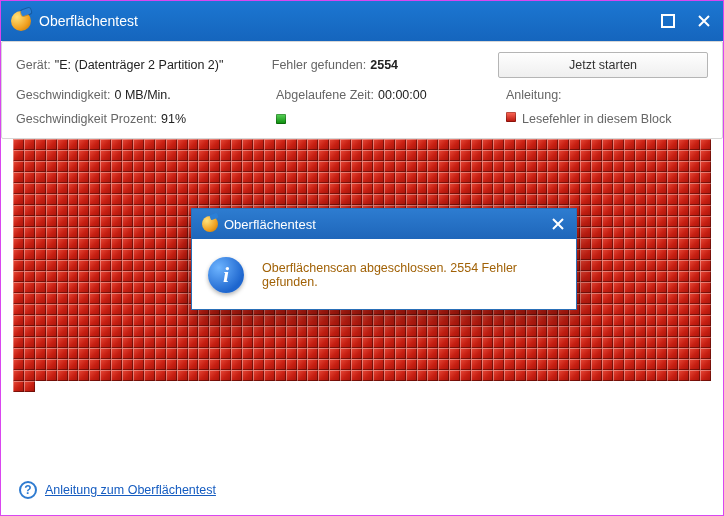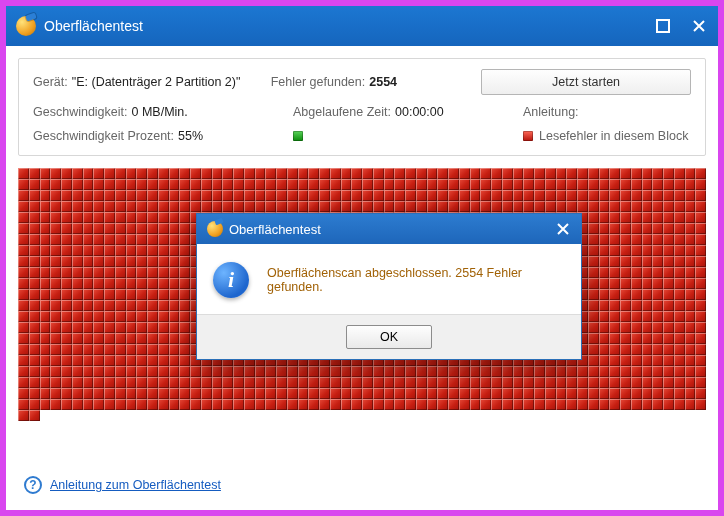--- a/index.html
+++ b/index.html
@@ -1,36 +1,36 @@
 <!DOCTYPE html>
 <html><head>
 <meta charset="utf-8">
 <style>
   * { box-sizing: border-box; margin: 0; padding: 0; font-family: "Segoe UI", Tahoma, sans-serif; }
   body { background: #fff; width: 724px; height: 516px; overflow: hidden; }
 
-  .window { width: 724px; height: 516px; display: flex; flex-direction: column; border: 6px solid #d946ef; background: #fff; }
+  .window { width: 724px; height: 516px; display: flex; flex-direction: column; border: 1px solid #d946ef; background: #fff; }
 
   
   .titlebar { height: 40px; background: linear-gradient(#1c77d2, #1565bd); display: flex; align-items: center; padding: 0 10px; color: #fff; }
   .titlebar .app-icon { width: 20px; height: 20px; margin-right: 8px; border-radius: 10px; background: radial-gradient(circle at 30% 30%, #ffe27a, #f0a020 60%, #b86d00); position: relative; }
   .titlebar .app-icon::after { content: ""; position: absolute; width: 10px; height: 6px; background: #2b7fd6; top: -2px; left: 10px; transform: rotate(-20deg); border-radius: 2px; box-shadow: 0 0 0 1px rgba(0,0,0,0.2); }
   .titlebar .title { font-size: 14px; flex: 1; }
   .titlebar .win-btns { display: flex; gap: 18px; }
   .titlebar .win-btn { width: 18px; height: 18px; display: flex; align-items: center; justify-content: center; cursor: pointer; }
   .titlebar .win-btn svg { stroke: #fff; stroke-width: 2; fill: none; }
 
   
-  .panel-wrap { padding: 12px; }
+  .panel-wrap { }
   .info-panel { border: 1px solid #d7d7d7; border-radius: 2px; padding: 10px 14px 12px; font-size: 12.5px; color: #444; }
   .info-row { display: flex; align-items: center; margin-bottom: 10px; }
   .info-row:last-child { margin-bottom: 0; }
   .col-a { width: 260px; display: flex; }
   .col-b { width: 230px; display: flex; align-items: flex-start; }
-  .col-c { flex: 1; display: flex; align-items: center; }
+  .col-c { flex: 1; display: flex; }
   .lbl { color: #666; }
   .val { color: #222; margin-left: 4px; }
 
   .start-btn { height: 26px; width: 210px; background: linear-gradient(#fefefe, #efefef); border: 1px solid #b5b5b5; border-radius: 2px; font-size: 12.5px; color: #333; cursor: pointer; }
 
   .swatch { width: 10px; height: 10px; margin-right: 6px; border-radius: 1px; display:inline-block; }
   .swatch.ok { background: linear-gradient(#5bd45b,#0a8a0a); box-shadow: inset 0 0 0 1px rgba(0,0,0,0.25); }
   .swatch.err { background: linear-gradient(#ff6a5a,#b4130a); box-shadow: inset 0 0 0 1px rgba(0,0,0,0.25); }
 
   
@@ -107,21 +107,21 @@
             <span class="val">00:00:00</span>
           </div>
           <div class="col-c">
             <span class="lbl">Anleitung:</span>
             <span class="val"></span>
           </div>
         </div>
         <div class="info-row">
           <div class="col-a">
             <span class="lbl">Geschwindigkeit Prozent:</span>
-            <span class="val">55%</span>
+            <span class="val">91%</span>
           </div>
           <div class="col-b">
             <span class="swatch ok"></span>
           </div>
           <div class="col-c">
             <span class="swatch err"></span>
             <span class="lbl">Lesefehler in diesem Block</span>
           </div>
         </div>
       </div>
@@ -1658,23 +1658,20 @@
         <span class="m-close">
           <svg viewBox="0 0 12 12" width="12" height="12" style="stroke:#fff;stroke-width:2;fill:none">
               <path d="M1 1 L11 11 M11 1 L1 11"></path>
             </svg>
         </span>
       </div>
       <div class="m-body">
         <div class="info-i">i</div>
         <div class="msg">Oberflächenscan abgeschlossen. 2554 Fehler gefunden.</div>
       </div>
-      <div class="m-foot">
-        <button class="ok-btn">OK</button>
-      </div>
     </div>
   </div>
 
   <div class="footer">
     <span class="help-icon">?</span>
     <a href="#">Anleitung zum Oberflächentest</a>
   </div>
 </div>
 
 </body></html>

